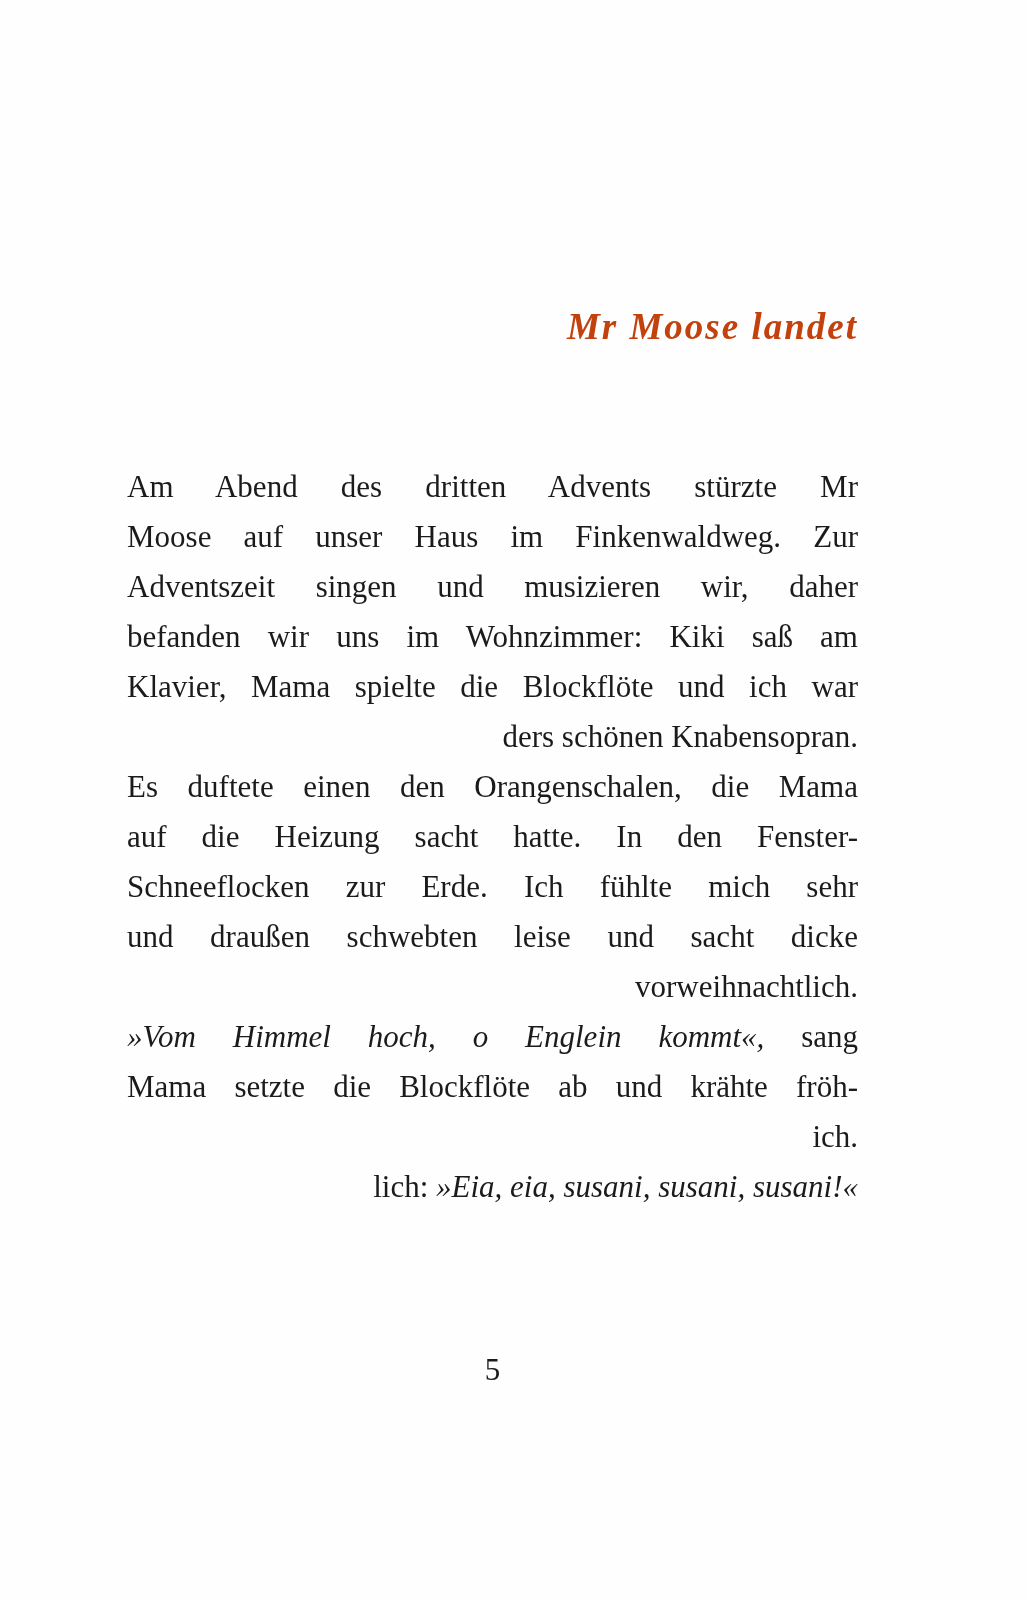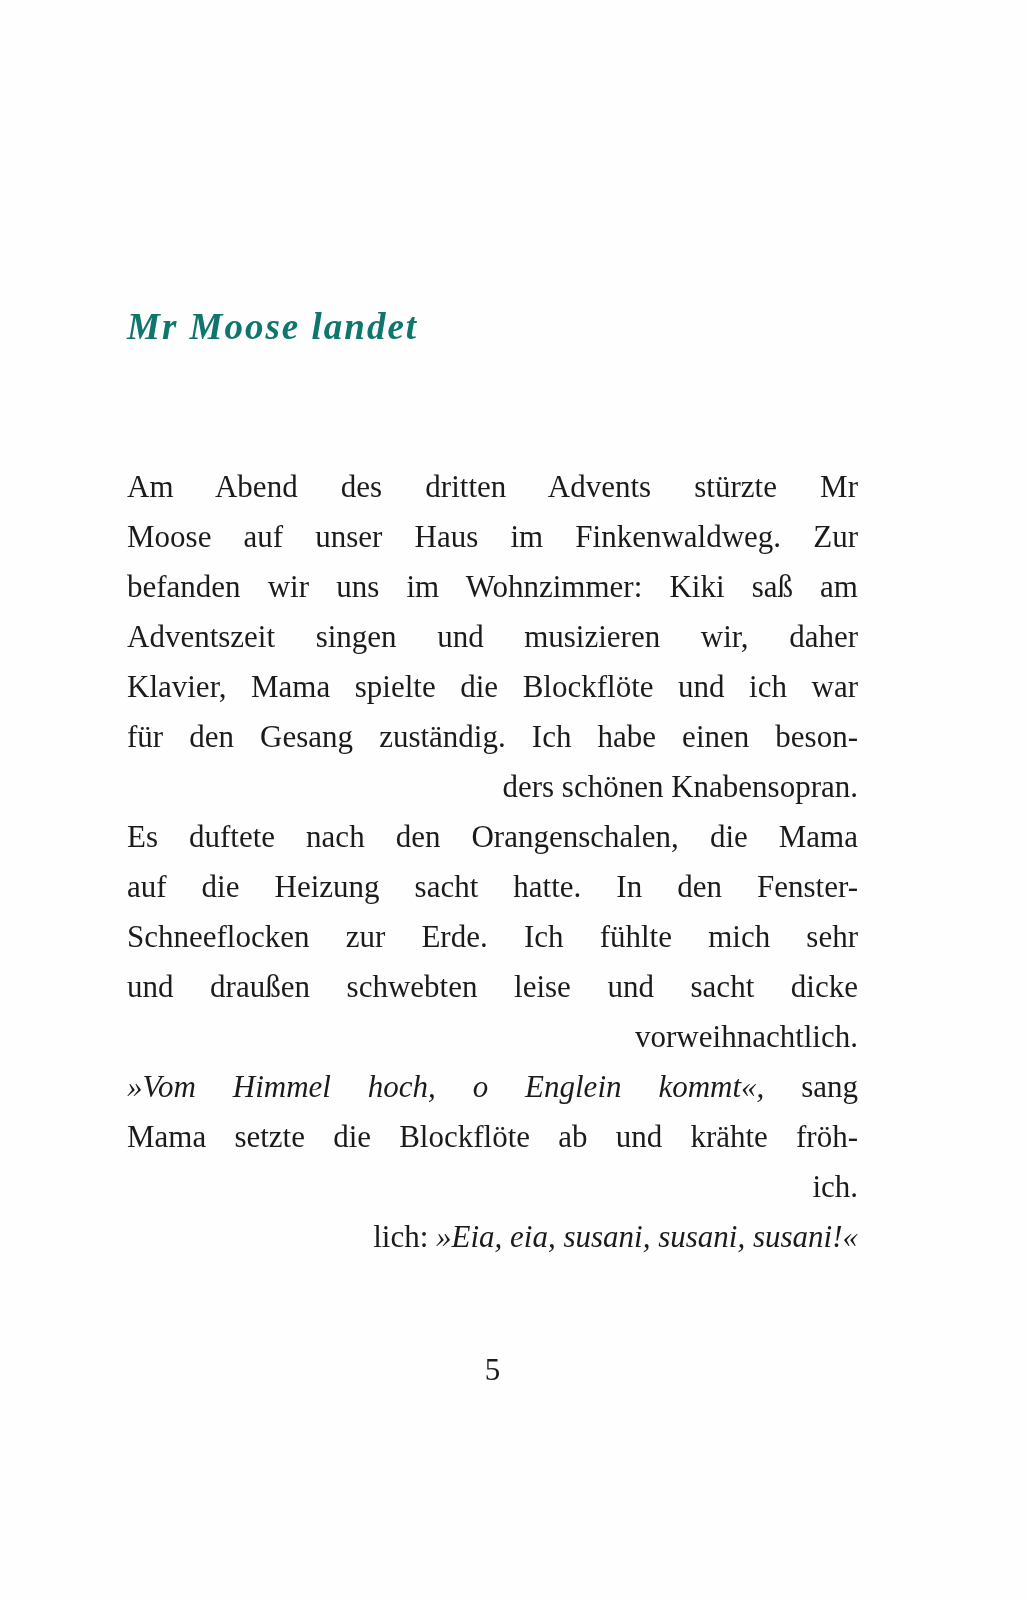--- a/index.html
+++ b/index.html
@@ -14,26 +14,26 @@
     background: #fefefe;
     font-family: "Liberation Serif", "DejaVu Serif", serif;
     color: #1b1b1b;
     overflow: hidden;
   }
   .chapter-title {
     position: absolute;
     top: 305px;
     left: 127px;
     width: 731px;
-    text-align: left;
+    text-align: right;
     font-size: 37px;
     font-weight: bold;
     font-style: italic;
     letter-spacing: 2px;
-    color: #0f766e;
+    color: #c2410c;
   }
   .body-text {
     position: absolute;
     top: 462px;
     left: 127px;
     width: 731px;
     font-size: 31px;
     line-height: 50px;
   }
   .line {
@@ -62,26 +62,25 @@
 </head>
 <body>
 
 <div class="page">
 
   <div class="chapter-title">Mr Moose landet</div>
 
   <div class="body-text">
       <div class="line justify"><span>Am Abend des dritten Advents stürzte Mr</span></div>
       <div class="line justify"><span>Moose auf unser Haus im Finkenwaldweg. Zur</span></div>
+      <div class="line justify"><span>Adventszeit singen und musizieren wir, daher</span></div>
       <div class="line justify"><span>befanden wir uns im Wohnzimmer: Kiki saß am</span></div>
-      <div class="line justify"><span>Adventszeit singen und musizieren wir, daher</span></div>
       <div class="line justify"><span>Klavier, Mama spielte die Blockflöte und ich war</span></div>
-      <div class="line justify"><span>für den Gesang zuständig. Ich habe einen beson-</span></div>
       <div class="line"><span>ders schönen Knabensopran.</span></div>
-      <div class="line justify"><span>Es duftete nach den Orangenschalen, die Mama</span></div>
+      <div class="line justify"><span>Es duftete einen den Orangenschalen, die Mama</span></div>
       <div class="line justify"><span>auf die Heizung sacht hatte. In den Fenster-</span></div>
       <div class="line justify"><span>Schneeflocken zur Erde. Ich fühlte mich sehr</span></div>
       <div class="line justify"><span>und draußen schwebten leise und sacht dicke</span></div>
       <div class="line"><span>vorweihnachtlich.</span></div>
       <div class="line justify"><span class="italic">»Vom Himmel hoch, o Englein kommt«,</span><span> sang</span></div>
       <div class="line justify"><span>Mama setzte die Blockflöte ab und krähte fröh-</span></div>
       <div class="line"><span>ich.</span></div>
       <div class="line"><span>lich: </span><span class="italic">»Eia, eia, susani, susani, susani!«</span></div>
     </div>
 

